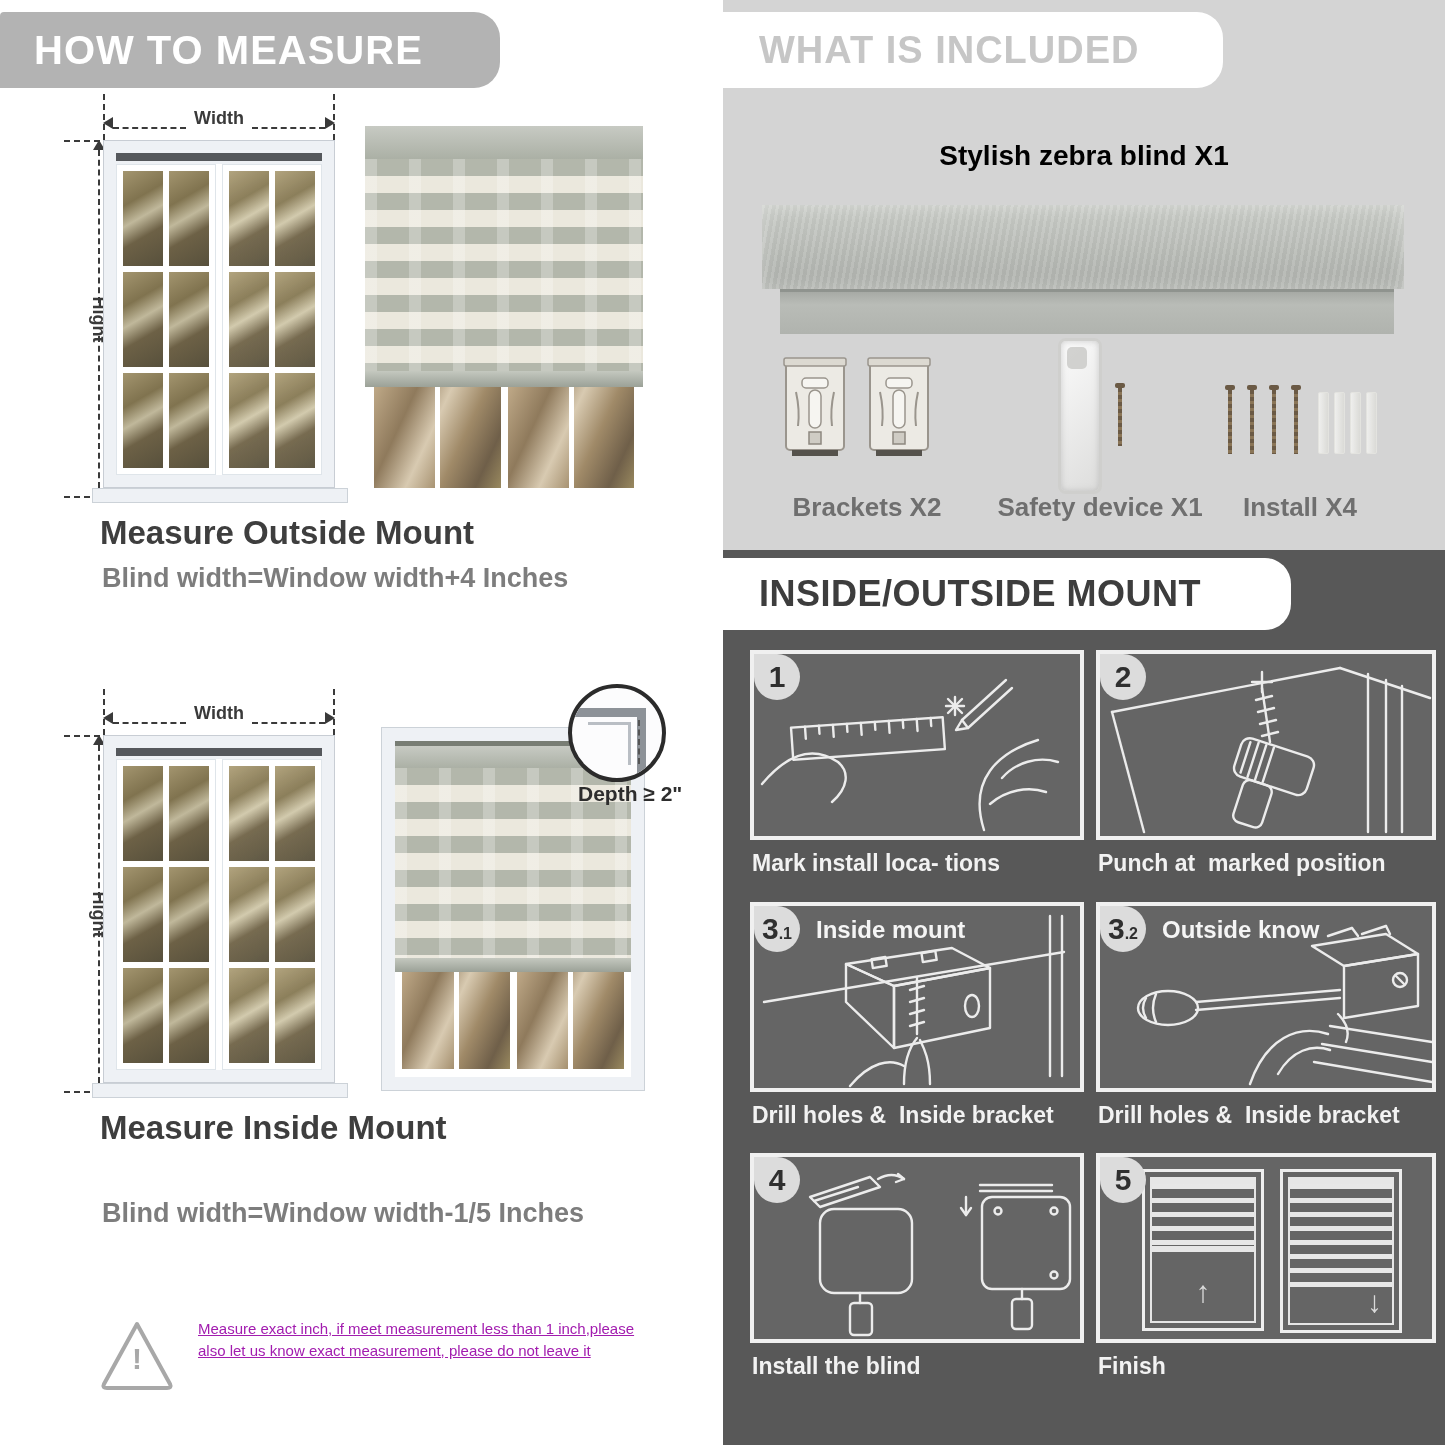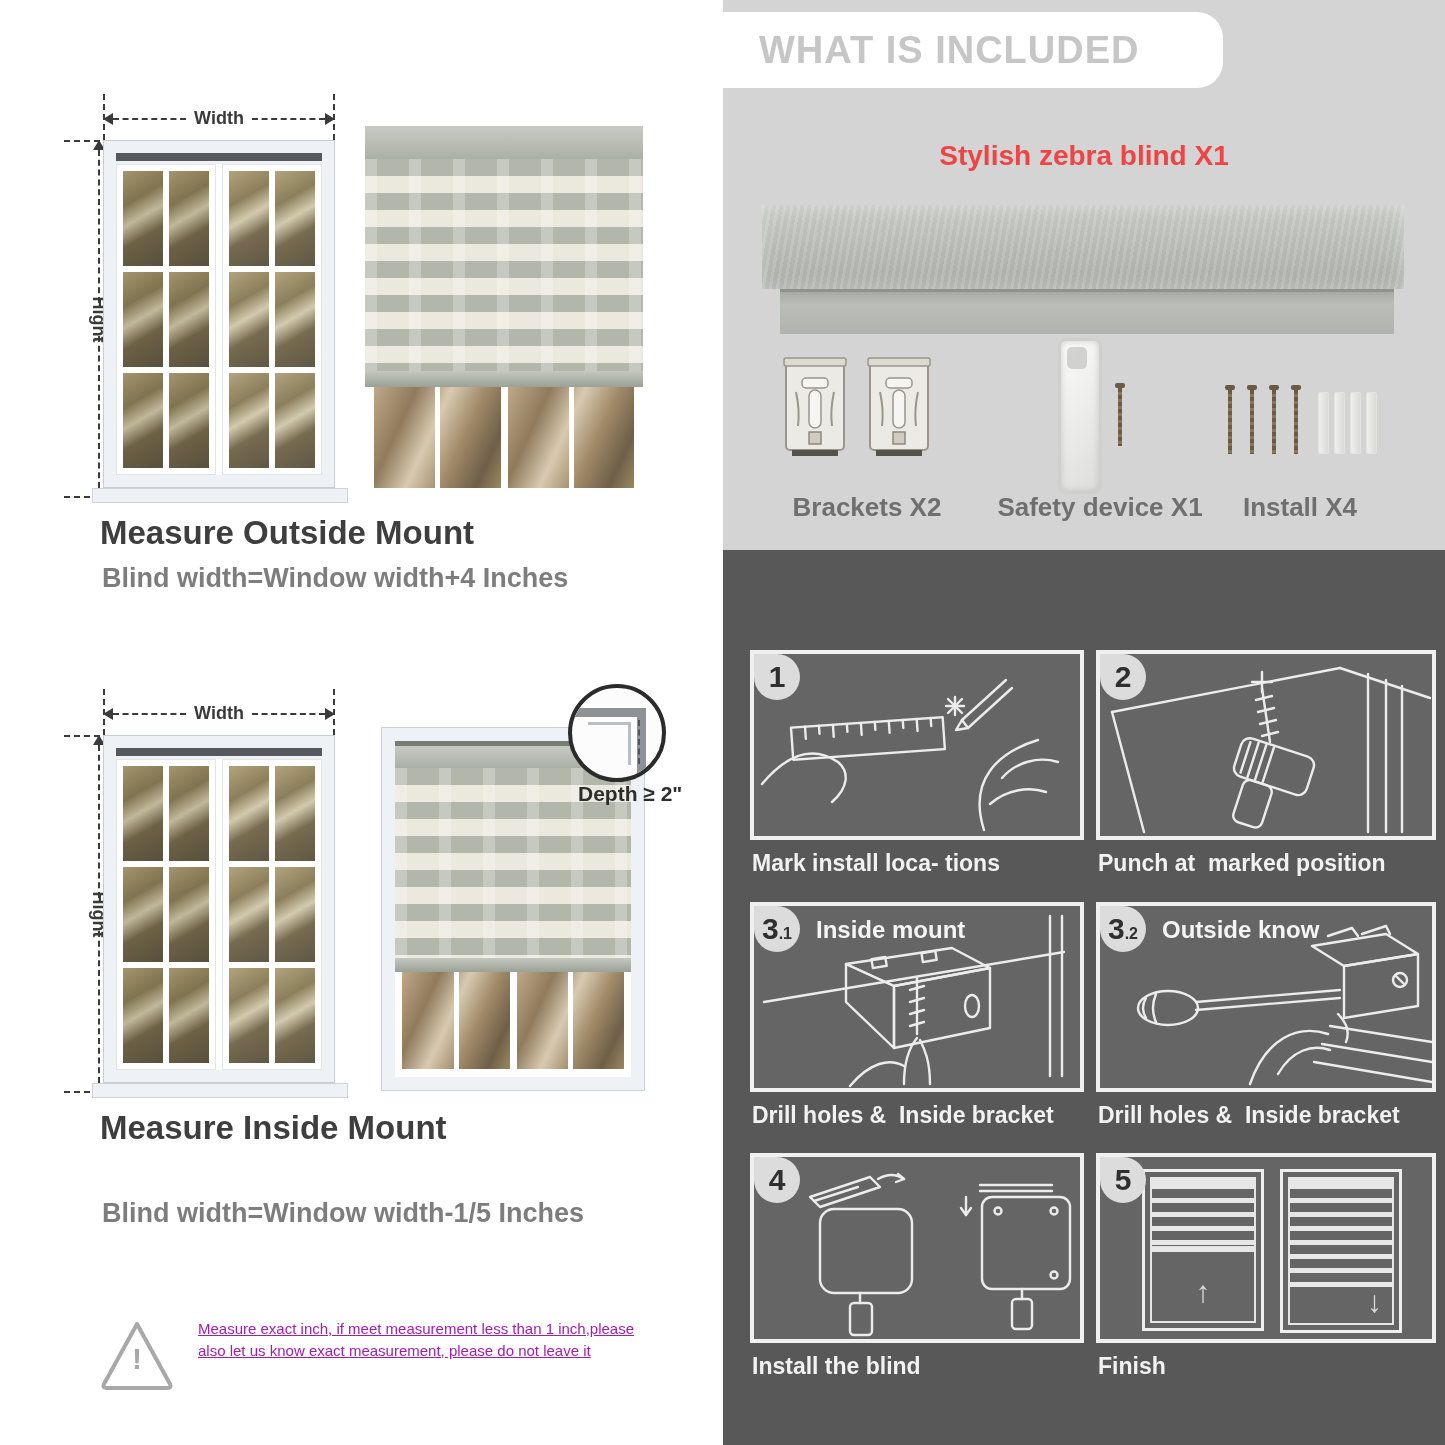--- a/index.html
+++ b/index.html
@@ -5,21 +5,21 @@
   html,body{margin:0;padding:0;background:#fff;}
   .canvas{position:relative;width:1445px;height:1445px;background:#ffffff;overflow:hidden;
           font-family:"Liberation Sans", sans-serif;}
 
   
   .banner{position:absolute;left:0;top:12px;width:500px;height:76px;background:#b3b3b3;
           border-radius:4px 26px 26px 0;display:flex;align-items:center;padding-left:34px;
           box-sizing:border-box;color:#fff;font-size:40px;font-weight:bold;letter-spacing:1px;}
 
   
-  .h-measure{position:absolute;display:flex;align-items:center;color:#3a3a3a;}
+  .h-measure{position:absolute;display:flex;align-items:flex-end;color:#3a3a3a;}
   .h-measure .dash{flex:1;border-top:2px dashed #3a3a3a;height:0;}
   .h-measure .lbl{font-size:18px;font-weight:bold;padding:0 8px;white-space:nowrap;}
   .tri-l{width:0;height:0;border-top:6px solid transparent;border-bottom:6px solid transparent;border-right:10px solid #3a3a3a;}
   .tri-r{width:0;height:0;border-top:6px solid transparent;border-bottom:6px solid transparent;border-left:10px solid #3a3a3a;}
   .tick-v{position:absolute;width:0;height:46px;border-left:2px dashed #3a3a3a;top:-14px;}
   .v-measure{position:absolute;display:flex;flex-direction:column;align-items:center;color:#3a3a3a;}
   .v-measure .dash{flex:1;border-left:2px dashed #3a3a3a;width:0;}
   .v-measure .lbl{font-size:18px;font-weight:bold;padding:6px 0;transform:rotate(90deg);}
   .tri-u{width:0;height:0;border-left:6px solid transparent;border-right:6px solid transparent;border-bottom:10px solid #3a3a3a;}
   .tri-d{width:0;height:0;border-left:6px solid transparent;border-right:6px solid transparent;border-top:10px solid #3a3a3a;}
@@ -68,21 +68,21 @@
   .warn-tri{position:relative;width:78px;height:74px;flex:0 0 auto;}
   .warn-tri .bang{position:absolute;left:0;right:0;top:24px;text-align:center;
                   color:#a8a8a8;font-size:30px;font-weight:bold;}
 
   
   .rt-gray{position:absolute;left:723px;top:0;width:722px;height:550px;background:#d4d4d4;}
   .rt-banner{position:absolute;left:723px;top:12px;width:500px;height:76px;background:#ffffff;
              border-radius:0 26px 26px 0;display:flex;align-items:center;padding-left:36px;
              box-sizing:border-box;color:#c6c6c6;font-size:38px;font-weight:bold;letter-spacing:1px;}
   .product-title{position:absolute;left:723px;top:140px;width:722px;text-align:center;
-                 color:#ef4444;font-size:28px;font-weight:bold;}
+                 color:#000000;font-size:28px;font-weight:bold;}
   .headrail{position:absolute;left:762px;top:205px;width:642px;height:84px;
             background:linear-gradient(180deg,#c9ccc7 0%,#b7bab5 60%,#adb0ab 100%);
             box-shadow:inset 0 0 18px rgba(255,255,255,.35);}
   .headrail::after{content:"";position:absolute;left:0;right:0;top:0;height:100%;
             background:repeating-linear-gradient(100deg, rgba(255,255,255,.10) 0 3px, rgba(0,0,0,0.02) 3px 7px);}
   .valance{position:absolute;left:780px;top:289px;width:614px;height:42px;
            background:linear-gradient(180deg,#a7aaa5,#b9bcb7 30%,#b0b3ae);border-top:3px solid #8f938e;}
 
   .hw-label{position:absolute;color:#6f6f6f;font-size:26px;font-weight:bold;text-align:center;}
 
@@ -119,20 +119,23 @@
   .mini .railtop{position:absolute;left:0;right:0;top:0;height:5px;background:#e6e6e6;}
   .stripes-part{position:absolute;left:0;right:0;
       background:repeating-linear-gradient(180deg, rgba(238,238,238,.95) 0 5px, rgba(0,0,0,0) 5px 14px);}
   .mini .arrow{position:absolute;color:#d9d9d9;font-size:30px;font-weight:bold;}
 </style>
 </head>
 <body>
 
 <div class="canvas">
 
+  <div class="banner">
+    <span>HOW TO MEASURE</span>
+  </div>
 
   <div>
 
     <div class="h-measure" style="left:103px;top:108px;width:232px;">
       <span class="tick-v" style="left:0;"></span>
       <span class="tick-v" style="right:0;"></span>
       <span class="tri-l"></span>
       <span class="dash"></span>
       <span class="lbl">Width</span>
       <span class="dash"></span>
@@ -301,20 +304,23 @@
   <div class="anchor-ic" style="left:1318px;top:392px;height:60px;"></div>
   <div class="anchor-ic" style="left:1334px;top:392px;height:60px;"></div>
   <div class="anchor-ic" style="left:1350px;top:392px;height:60px;"></div>
   <div class="anchor-ic" style="left:1366px;top:392px;height:60px;"></div>
 
   <div class="hw-label" style="left:772px;top:492px;width:190px;">Brackets X2</div>
   <div class="hw-label" style="left:985px;top:492px;width:230px;">Safety device X1</div>
   <div class="hw-label" style="left:1215px;top:492px;width:170px;">Install X4</div>
 
   <div class="rt-dark"></div>
+  <div class="mount-banner">
+    <span>INSIDE/OUTSIDE MOUNT</span>
+  </div>
 
   <div class="step-panel" style="left:750px;top:650px;width:334px;height:190px;">
     <svg class="lineart" viewBox="0 0 326 182">
       <path d="M8 130 C40 92 66 96 84 108 M84 108 C96 118 94 134 78 148"></path>
       <path d="M230 176 C214 126 244 98 284 86 M248 124 C262 108 284 102 304 108 M236 150 C252 136 274 132 292 138"></path>
       <g transform="rotate(-4 120 85)">
         <rect x="38" y="68" width="152" height="32"></rect>
         <line x1="52" y1="68" x2="52" y2="80"></line>
           <line x1="66" y1="68" x2="66" y2="76"></line>
         <line x1="80" y1="68" x2="80" y2="80"></line>

